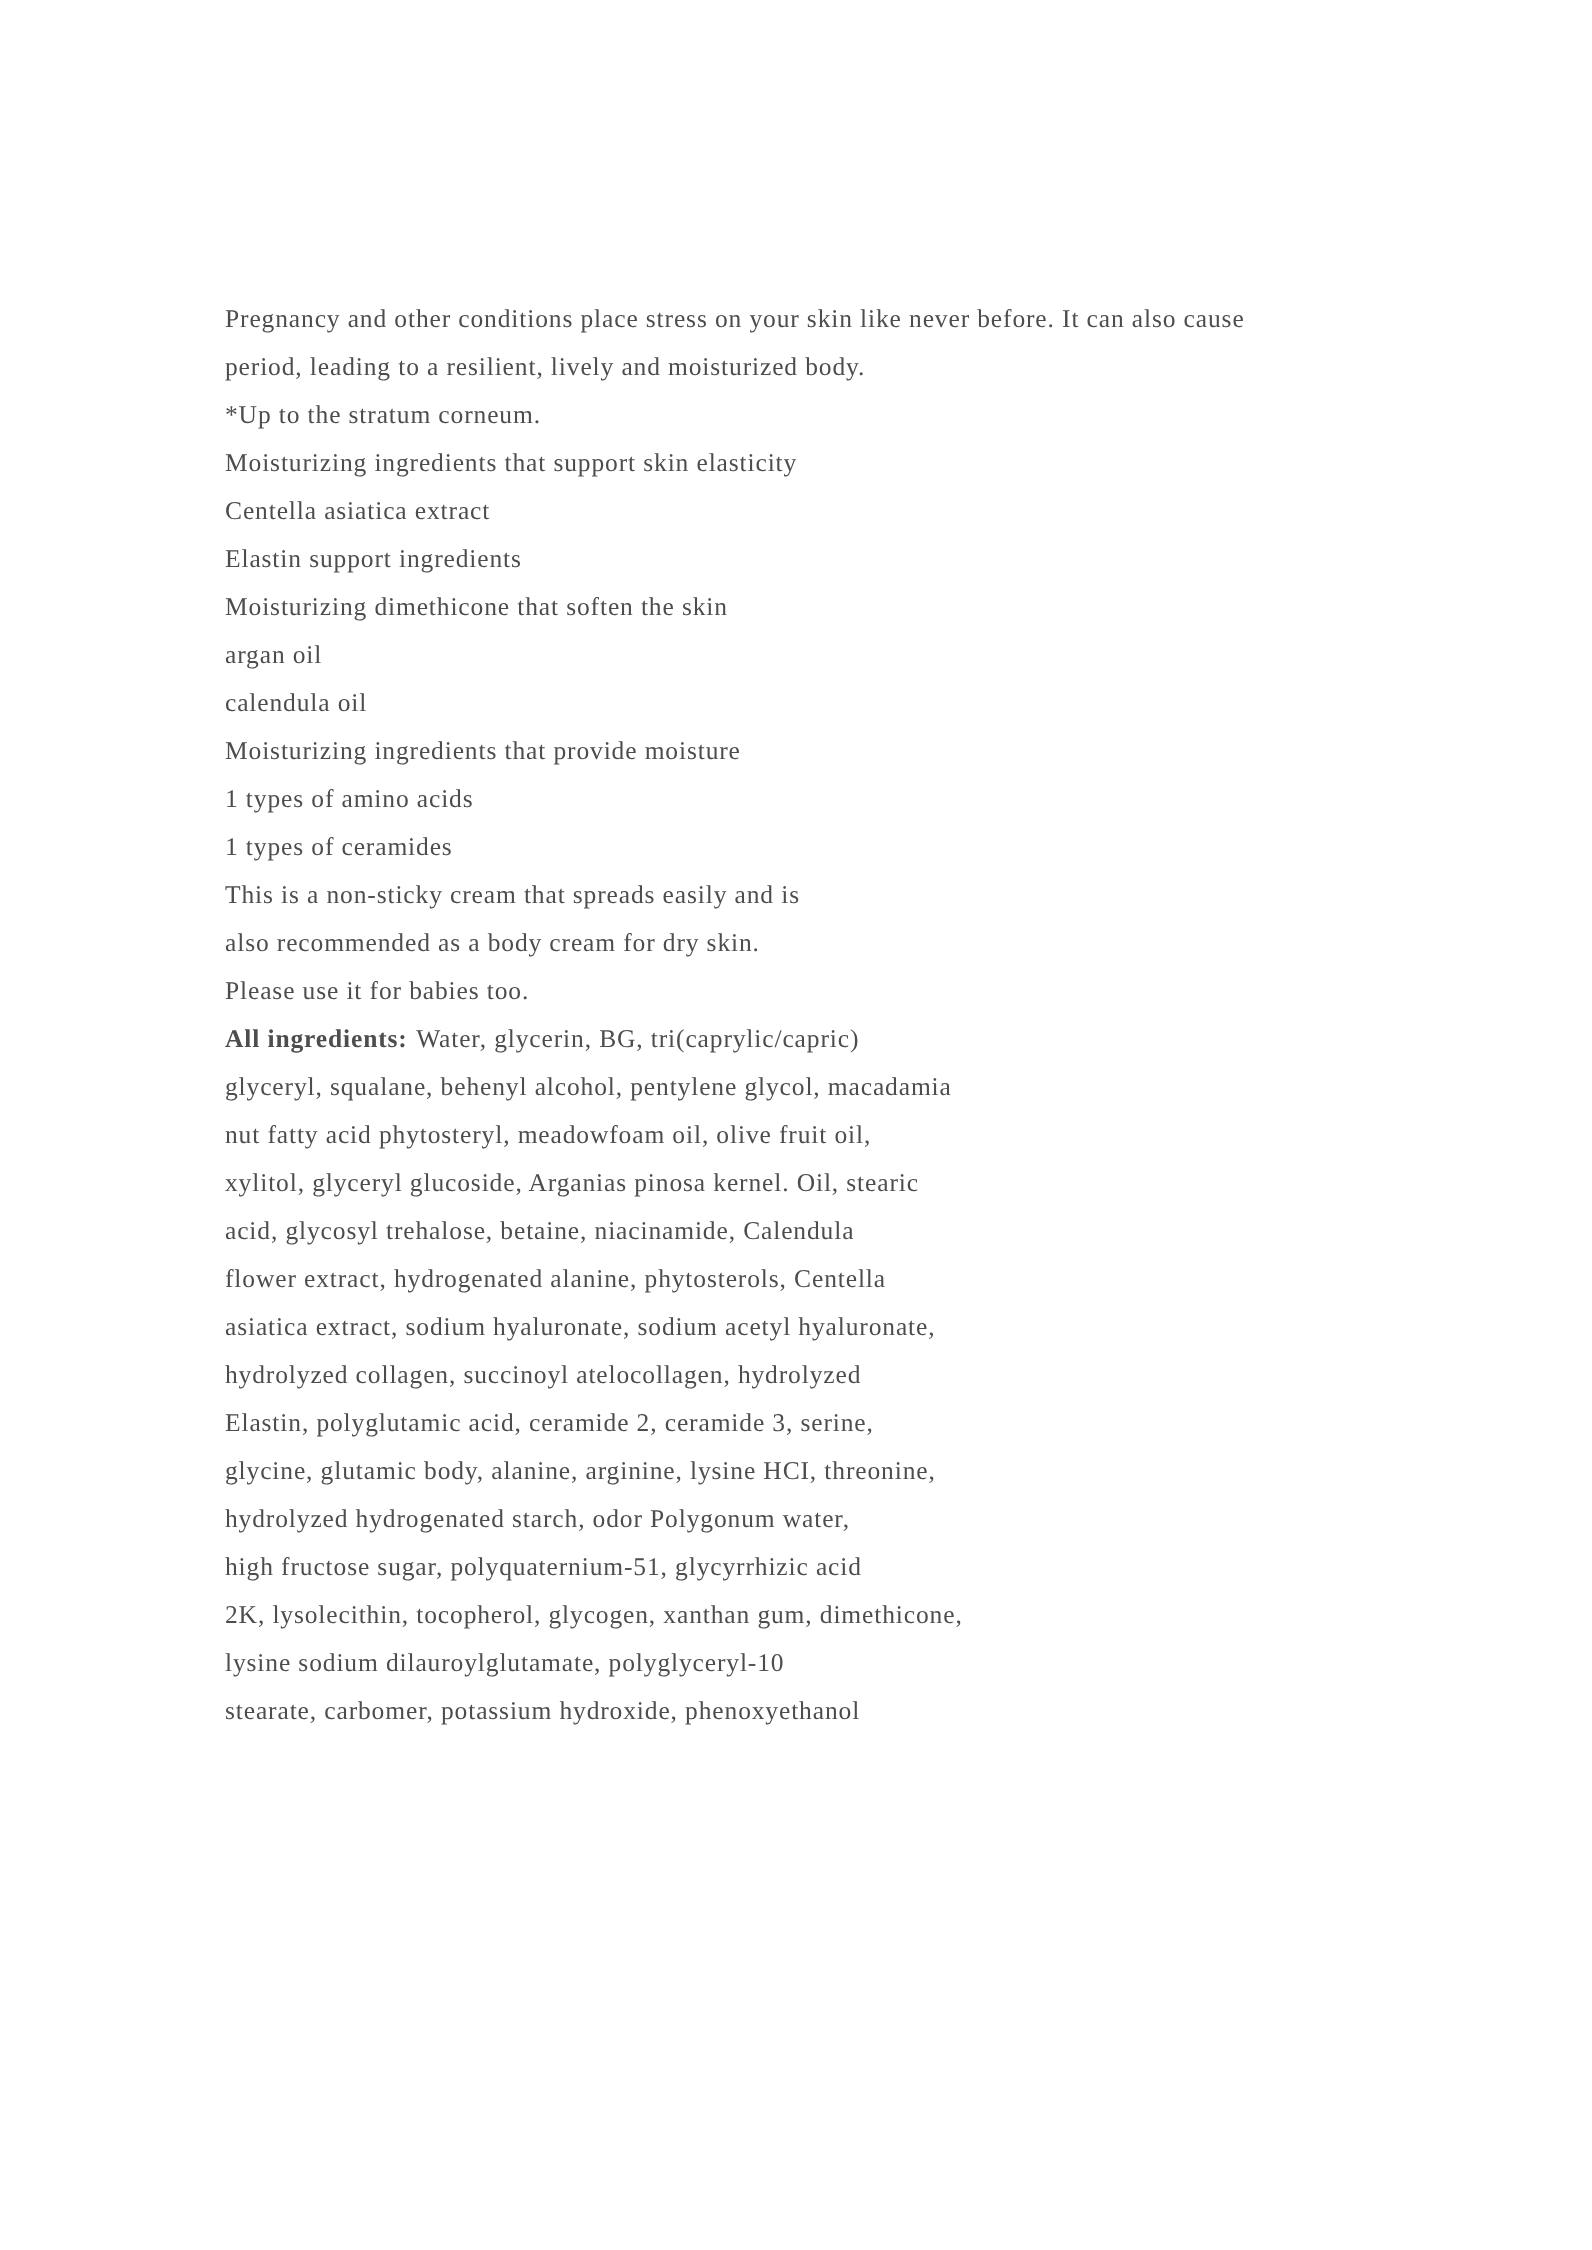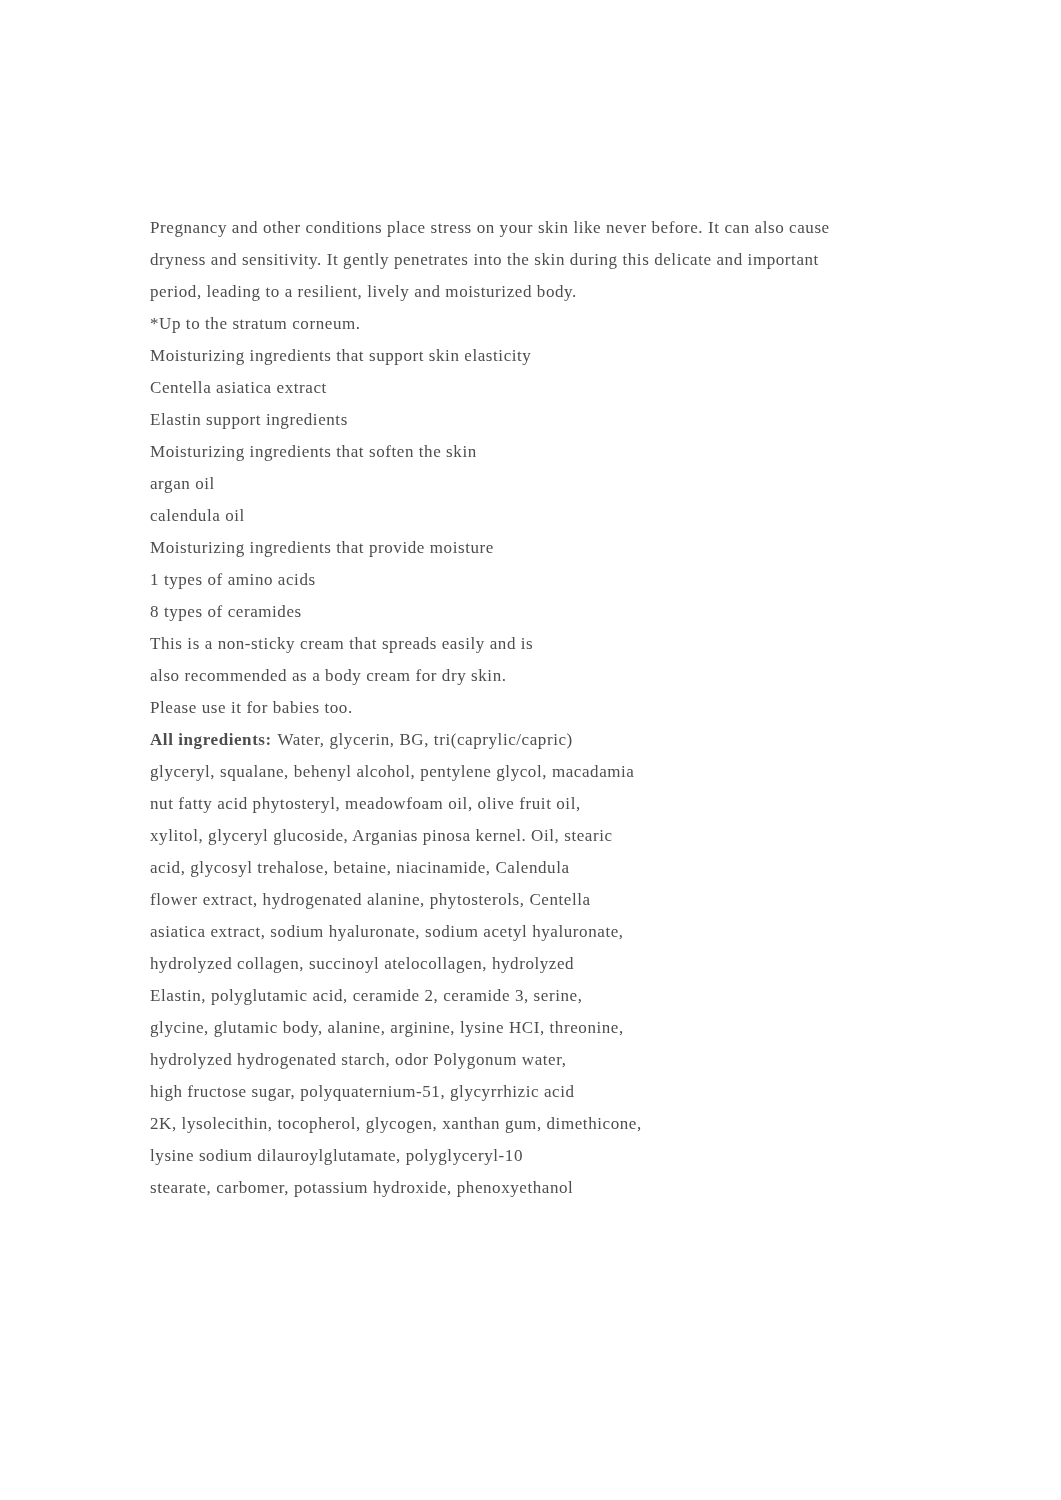--- a/index.html
+++ b/index.html
@@ -10,21 +10,21 @@
   .page {
     position: relative;
     width: 1061px;
     height: 1500px;
     background: #ffffff;
     overflow: hidden;
   }
   .doc {
     position: absolute;
     left: 150px;
-    top: 212px;
+    top: 197px;
     width: 880px;
     font-family: "Liberation Serif", "DejaVu Serif", serif;
     font-size: 17px;
     line-height: 32px;
     letter-spacing: 0.034em;
     color: #4d4d4d;
     font-weight: 400;
   }
   .line {
     display: block;
@@ -38,38 +38,37 @@
   }
 </style>
 </head>
 <body>
 
 <main class="page">
   <article class="doc">
 
     <section>
       <div class="line">Pregnancy and other conditions place stress on your skin like never before. It can also cause</div>
-      <div class="line">dryness and sensitivity. It gently penetrates into the skin during this delicate and important</div>
       <div class="line">period, leading to a resilient, lively and moisturized body.</div>
     </section>
 
     <section>
       <div class="line">*Up to the stratum corneum.</div>
     </section>
 
     <section>
       <div class="line">Moisturizing ingredients that support skin elasticity</div>
       <div class="line">Centella asiatica extract</div>
       <div class="line">Elastin support ingredients</div>
-      <div class="line">Moisturizing ingredients that soften the skin</div>
+      <div class="line">Moisturizing dimethicone that soften the skin</div>
       <div class="line">argan oil</div>
       <div class="line">calendula oil</div>
       <div class="line">Moisturizing ingredients that provide moisture</div>
       <div class="line">1 types of amino acids</div>
-      <div class="line">8 types of ceramides</div>
+      <div class="line">1 types of ceramides</div>
     </section>
 
     <section>
       <div class="line">This is a non-sticky cream that spreads easily and is</div>
       <div class="line">also recommended as a body cream for dry skin.</div>
       <div class="line">Please use it for babies too.</div>
     </section>
 
     <section>
       <div class="line"><span class="ing-label">All ingredients:</span><span>Water, glycerin, BG, tri(caprylic/capric)</span></div>

